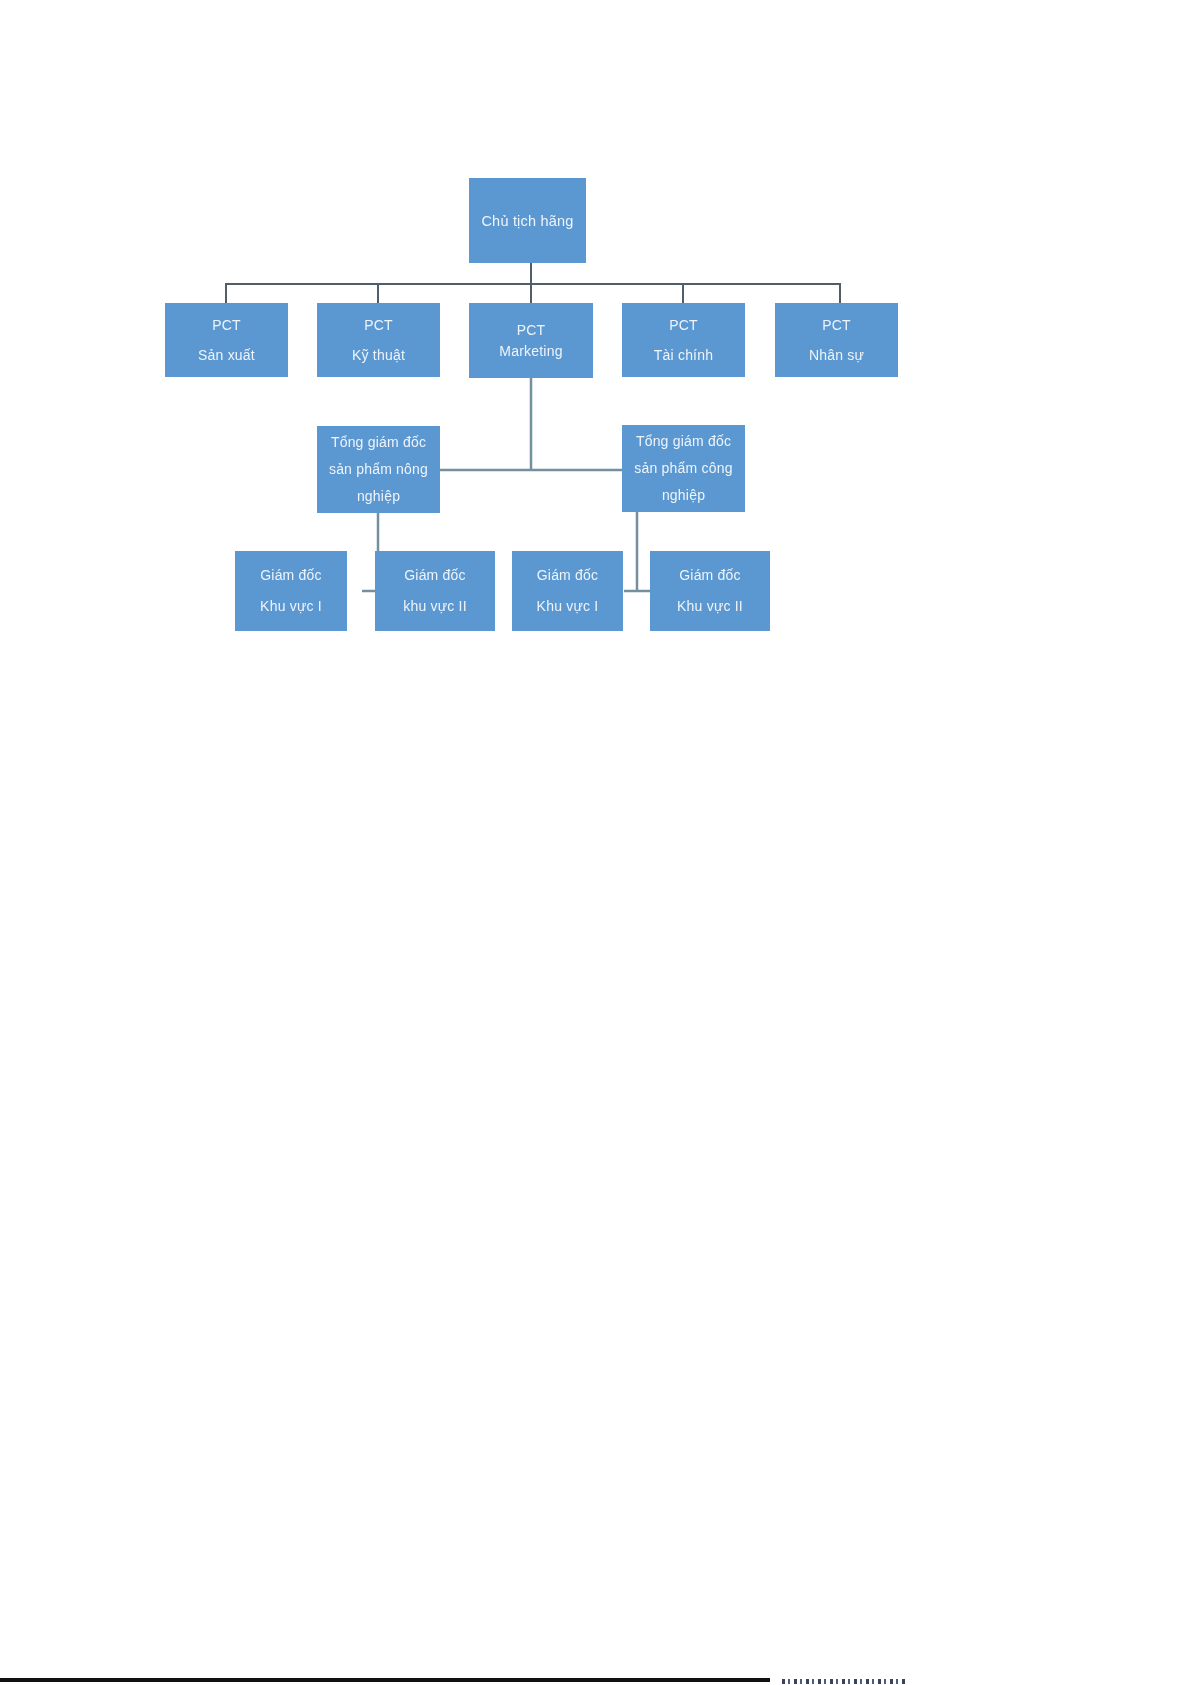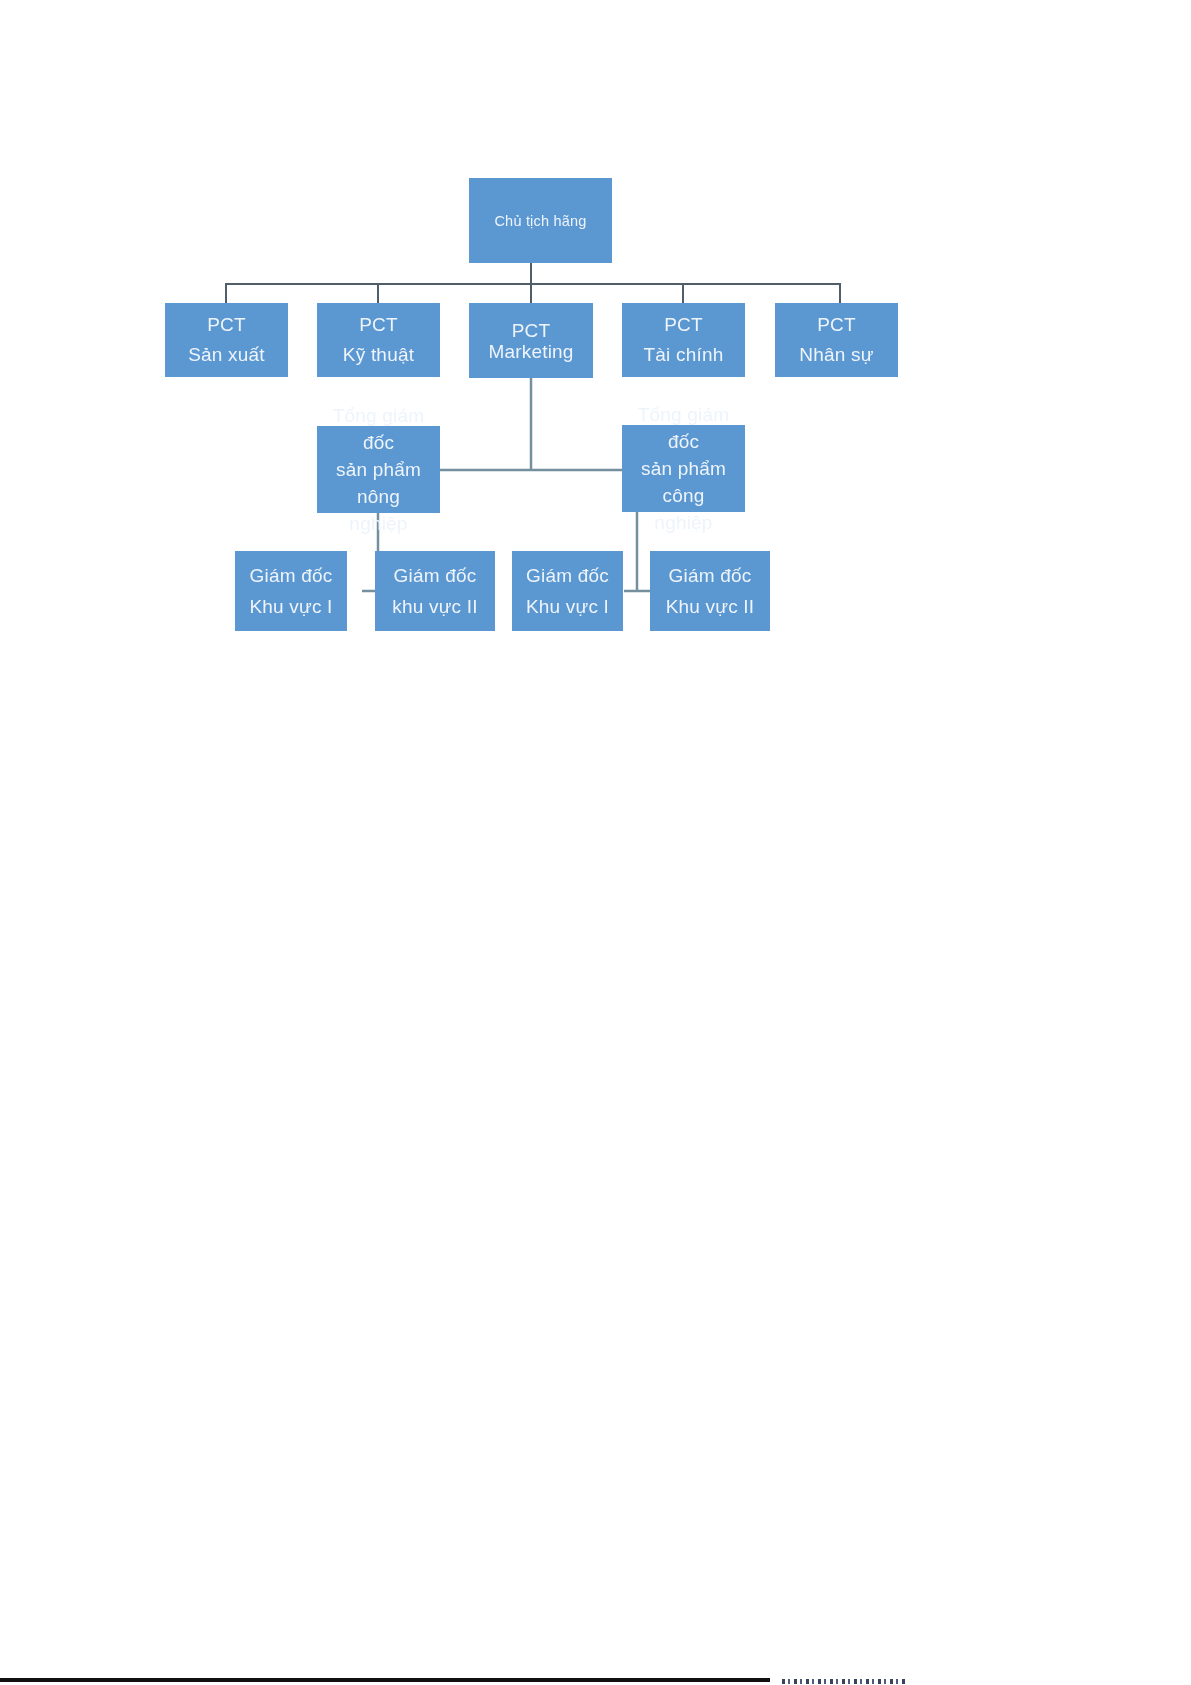--- a/index.html
+++ b/index.html
@@ -27,25 +27,25 @@
   .connectors line.lower { stroke: var(--conn-lower); stroke-width: 2.5; }
   .node {
     position: absolute;
     background: var(--node-fill);
     color: var(--node-text);
     display: flex;
     align-items: center;
     justify-content: center;
     text-align: center;
     white-space: pre-line;
-    font-size: 19px;
+    font-size: 14px;
     letter-spacing: 0.2px;
   }
   
-  .n0  { left: 469px; top: 178px; width: 143px; height: 85px; line-height: 20px; font-size: 14.5px; }
+  .n0  { left: 469px; top: 178px; width: 117px; height: 85px; line-height: 20px; font-size: 14.5px; }
   
   .n1  { left: 165px; top: 303px; width: 123px; height: 74px; line-height: 30px; }
   .n2  { left: 317px; top: 303px; width: 123px; height: 74px; line-height: 30px; }
   .n3  { left: 469px; top: 303px; width: 124px; height: 75px; line-height: 21px; }
   .n4  { left: 622px; top: 303px; width: 123px; height: 74px; line-height: 30px; }
   .n5  { left: 775px; top: 303px; width: 123px; height: 74px; line-height: 30px; }
   
   .n6  { left: 317px; top: 426px; width: 123px; height: 87px; line-height: 27px; }
   .n7  { left: 622px; top: 425px; width: 123px; height: 87px; line-height: 27px; }
   

